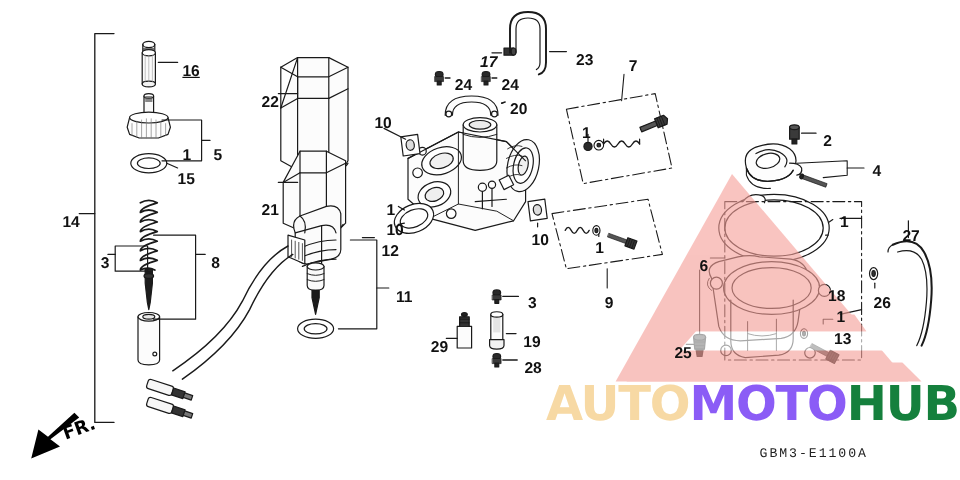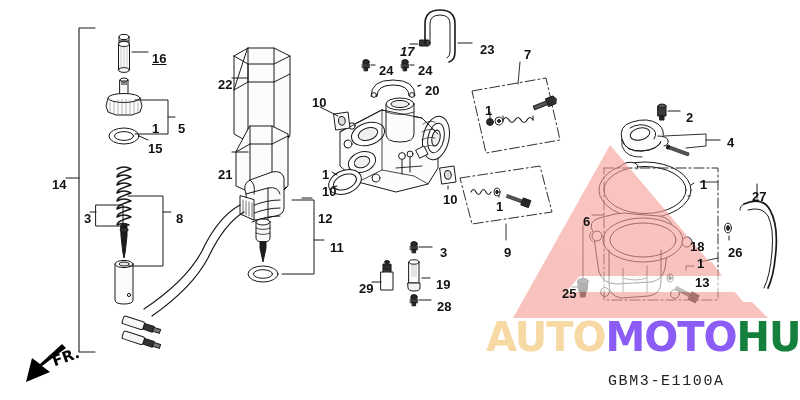--- a/index.html
+++ b/index.html
@@ -5,24 +5,24 @@
 <style>
   html,body{margin:0;padding:0;background:#ffffff;}
   body{width:800px;height:400px;overflow:hidden;
        font-family:"Liberation Sans", sans-serif;color:#000;}
   #stage{position:relative;width:800px;height:400px;background:#fff;}
   #stage svg.layer{position:absolute;left:0;top:0;width:800px;height:400px;}
   .callout{position:absolute;font-family:"Liberation Sans",sans-serif;
            font-weight:bold;font-size:13px;color:#111;line-height:1;
            white-space:nowrap;}
   .partno{position:absolute;font-family:"Liberation Mono","DejaVu Sans Mono",monospace;
-          font-size:15px;letter-spacing:1.6px;color:#222;}
+          font-size:11px;letter-spacing:1.6px;color:#222;margin-left:25px;}
   .wm-text{position:absolute;font-family:"DejaVu Sans",sans-serif;font-weight:bold;
            font-size:40px;letter-spacing:-1px;line-height:1;}
-  .wm-a{color:#f7d9a4;margin-left:31px;}
+  .wm-a{color:#f7d9a4;}
   .wm-m{color:#8b5cf6;}
   .wm-h{color:#15803d;}
   .frlabel{position:absolute;font-family:"DejaVu Sans",sans-serif;font-weight:bold;
            font-size:15px;color:#000;transform:rotate(-20deg);}
 </style>
 </head>
 <body>
 
 <div id="stage">
 
@@ -443,21 +443,21 @@
   <div id="callout-layer">
       <div class="callout" style="left: 152px; top: 52px; text-decoration: underline;">16</div>
       <div class="callout" style="left: 178px; top: 122px;">5</div>
       <div class="callout" style="left: 152px; top: 122px;">1</div>
       <div class="callout" style="left: 148px; top: 142px;">15</div>
       <div class="callout" style="left: 52px; top: 178px;">14</div>
       <div class="callout" style="left: 84px; top: 212px;">3</div>
       <div class="callout" style="left: 176px; top: 212px;">8</div>
       <div class="callout" style="left: 218px; top: 78px;">22</div>
       <div class="callout" style="left: 218px; top: 152px; margin-top: 16px;">21</div>
-      <div class="callout" style="left: 318px; top: 212px;">12</div>
+      <div class="callout" style="left: 318px; top: 202px;">12</div>
       <div class="callout" style="left: 330px; top: 241px;">11</div>
       <div class="callout" style="left: 312px; top: 96px;">10</div>
       <div class="callout" style="left: 322px; top: 168px;">1</div>
       <div class="callout" style="left: 322px; top: 185px;">10</div>
       <div class="callout" style="left: 443px; top: 193px;">10</div>
       <div class="callout" style="left: 379px; top: 64px;">24</div>
       <div class="callout" style="left: 418px; top: 64px;">24</div>
       <div class="callout" style="left: 425px; top: 84px;">20</div>
       <div class="callout" style="left: 400px; top: 45px; font-style: italic;">17</div>
       <div class="callout" style="left: 480px; top: 43px;">23</div>

